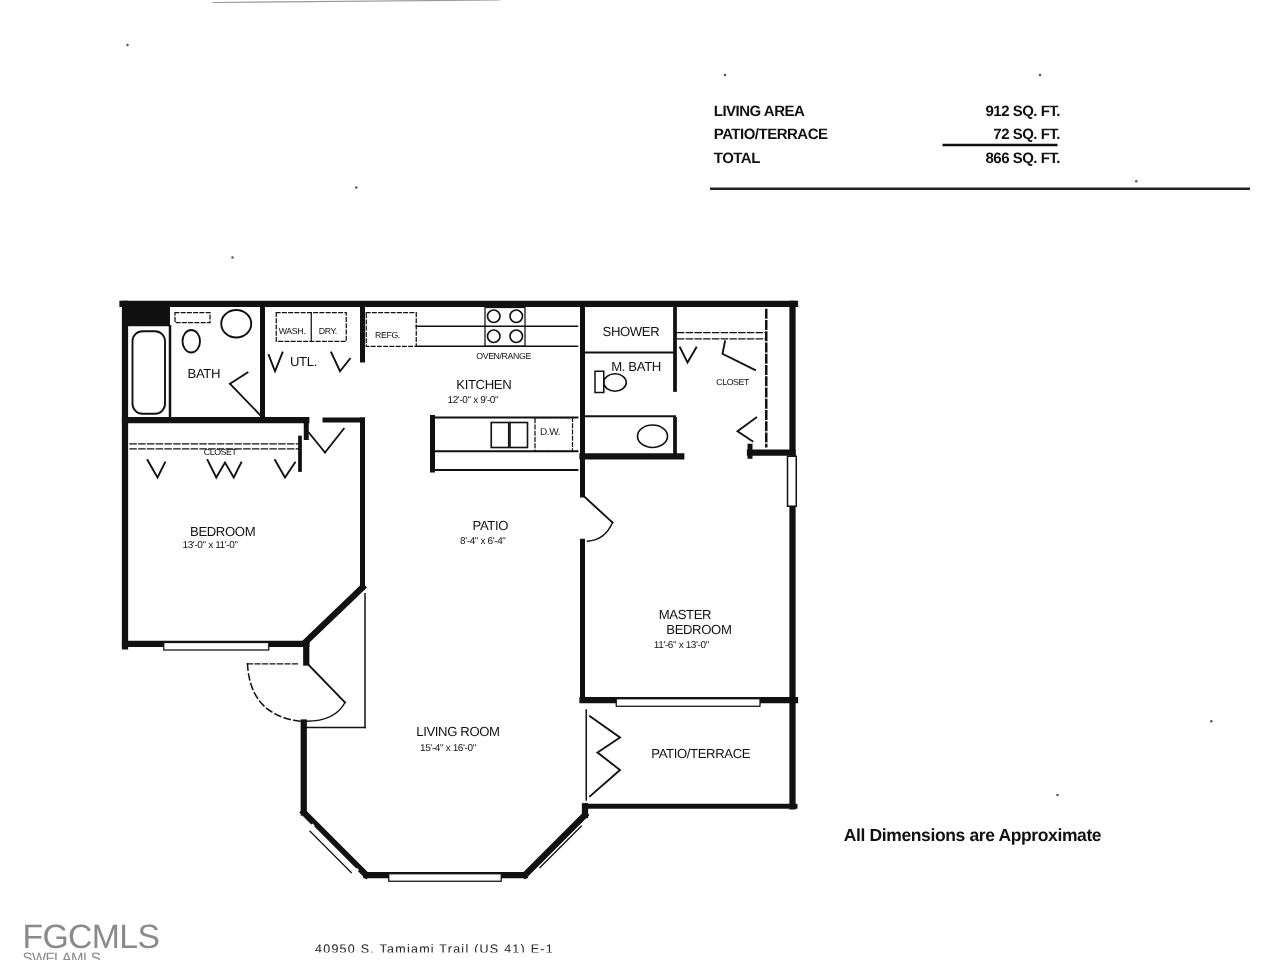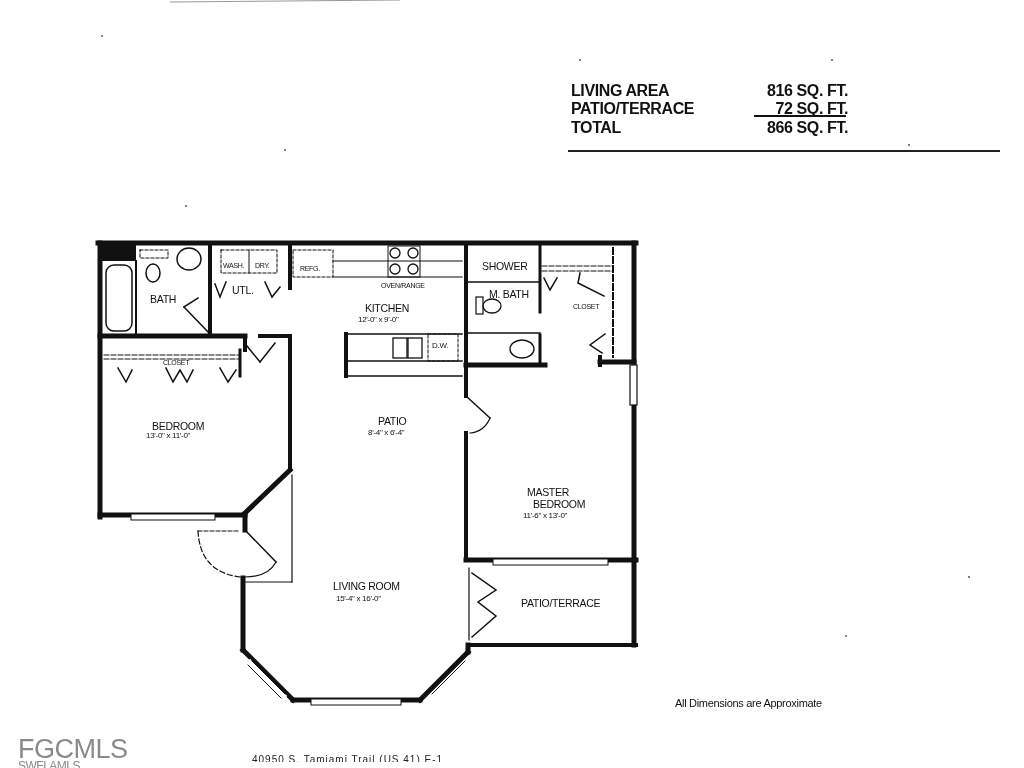--- a/index.html
+++ b/index.html
@@ -1,40 +1,40 @@
 <!DOCTYPE html>
 <html><head>
 <meta charset="utf-8">
 <style>
   html, body { margin:0; padding:0; background:#ffffff; }
   body { width:1024px; height:768px; position:relative; overflow:hidden; font-family:"Liberation Sans", sans-serif; color:#111; }
   .area-table { position:absolute; left:568px; top:80px; width:432px; }
-  .area-row { position:absolute; left:0; width:280px; height:18px; font-weight:bold; font-size:16px; letter-spacing:-0.4px; }
+  .area-row { position:absolute; left:0; width:280px; height:18px; font-weight:bold; font-size:12px; letter-spacing:-0.4px; }
   .area-row .lbl { position:absolute; left:3px; top:0; }
   .area-row .val { position:absolute; right:0; top:0; }
   .subtotal-line { position:absolute; left:186px; top:35px; width:92px; height:1.5px; background:#111; }
   .area-rule { position:absolute; left:0; top:70px; width:432px; height:2px; background:#222; }
   svg#plan { position:absolute; left:0; top:0; }
   .lab { position:absolute; font-weight:normal; text-align:center; white-space:nowrap; letter-spacing:-0.3px; color:#111; }
   .lab.s { font-size:8px; }
   .lab.m { font-size:10.5px; }
   .lab.t { font-size:7px; }
-  .disclaimer { position:absolute; left:675px; top:697px; font-size:11px; font-weight:normal; letter-spacing:-0.3px; }
+  .disclaimer { position:absolute; left:675px; top:660px; font-size:14px; font-weight:bold; letter-spacing:-0.3px; }
   .watermark { position:absolute; left:18px; top:736px; color:#8a8a8a; line-height:1; }
   .watermark .w1 { font-size:27px; letter-spacing:-0.5px; display:block; }
   .watermark .w2 { font-size:12px; letter-spacing:-0.5px; display:block; margin-top:-3px; }
   .address { position:absolute; left:252px; top:754px; font-size:10px; font-weight:normal; color:#222; letter-spacing:1px; height:8px; overflow:hidden; }
 </style>
 </head>
 <body>
 
 <div class="area-table">
   <div class="area-row" style="top:2px">
     <span class="lbl">LIVING AREA</span>
-    <span class="val">816 SQ. FT.</span>
+    <span class="val">912 SQ. FT.</span>
   </div>
   <div class="area-row" style="top:20px">
     <span class="lbl">PATIO/TERRACE</span>
     <span class="val">72 SQ. FT.</span>
   </div>
   <div class="subtotal-line"></div>
   <div class="area-row" style="top:39px">
     <span class="lbl">TOTAL</span>
     <span class="val">866 SQ. FT.</span>
   </div>

